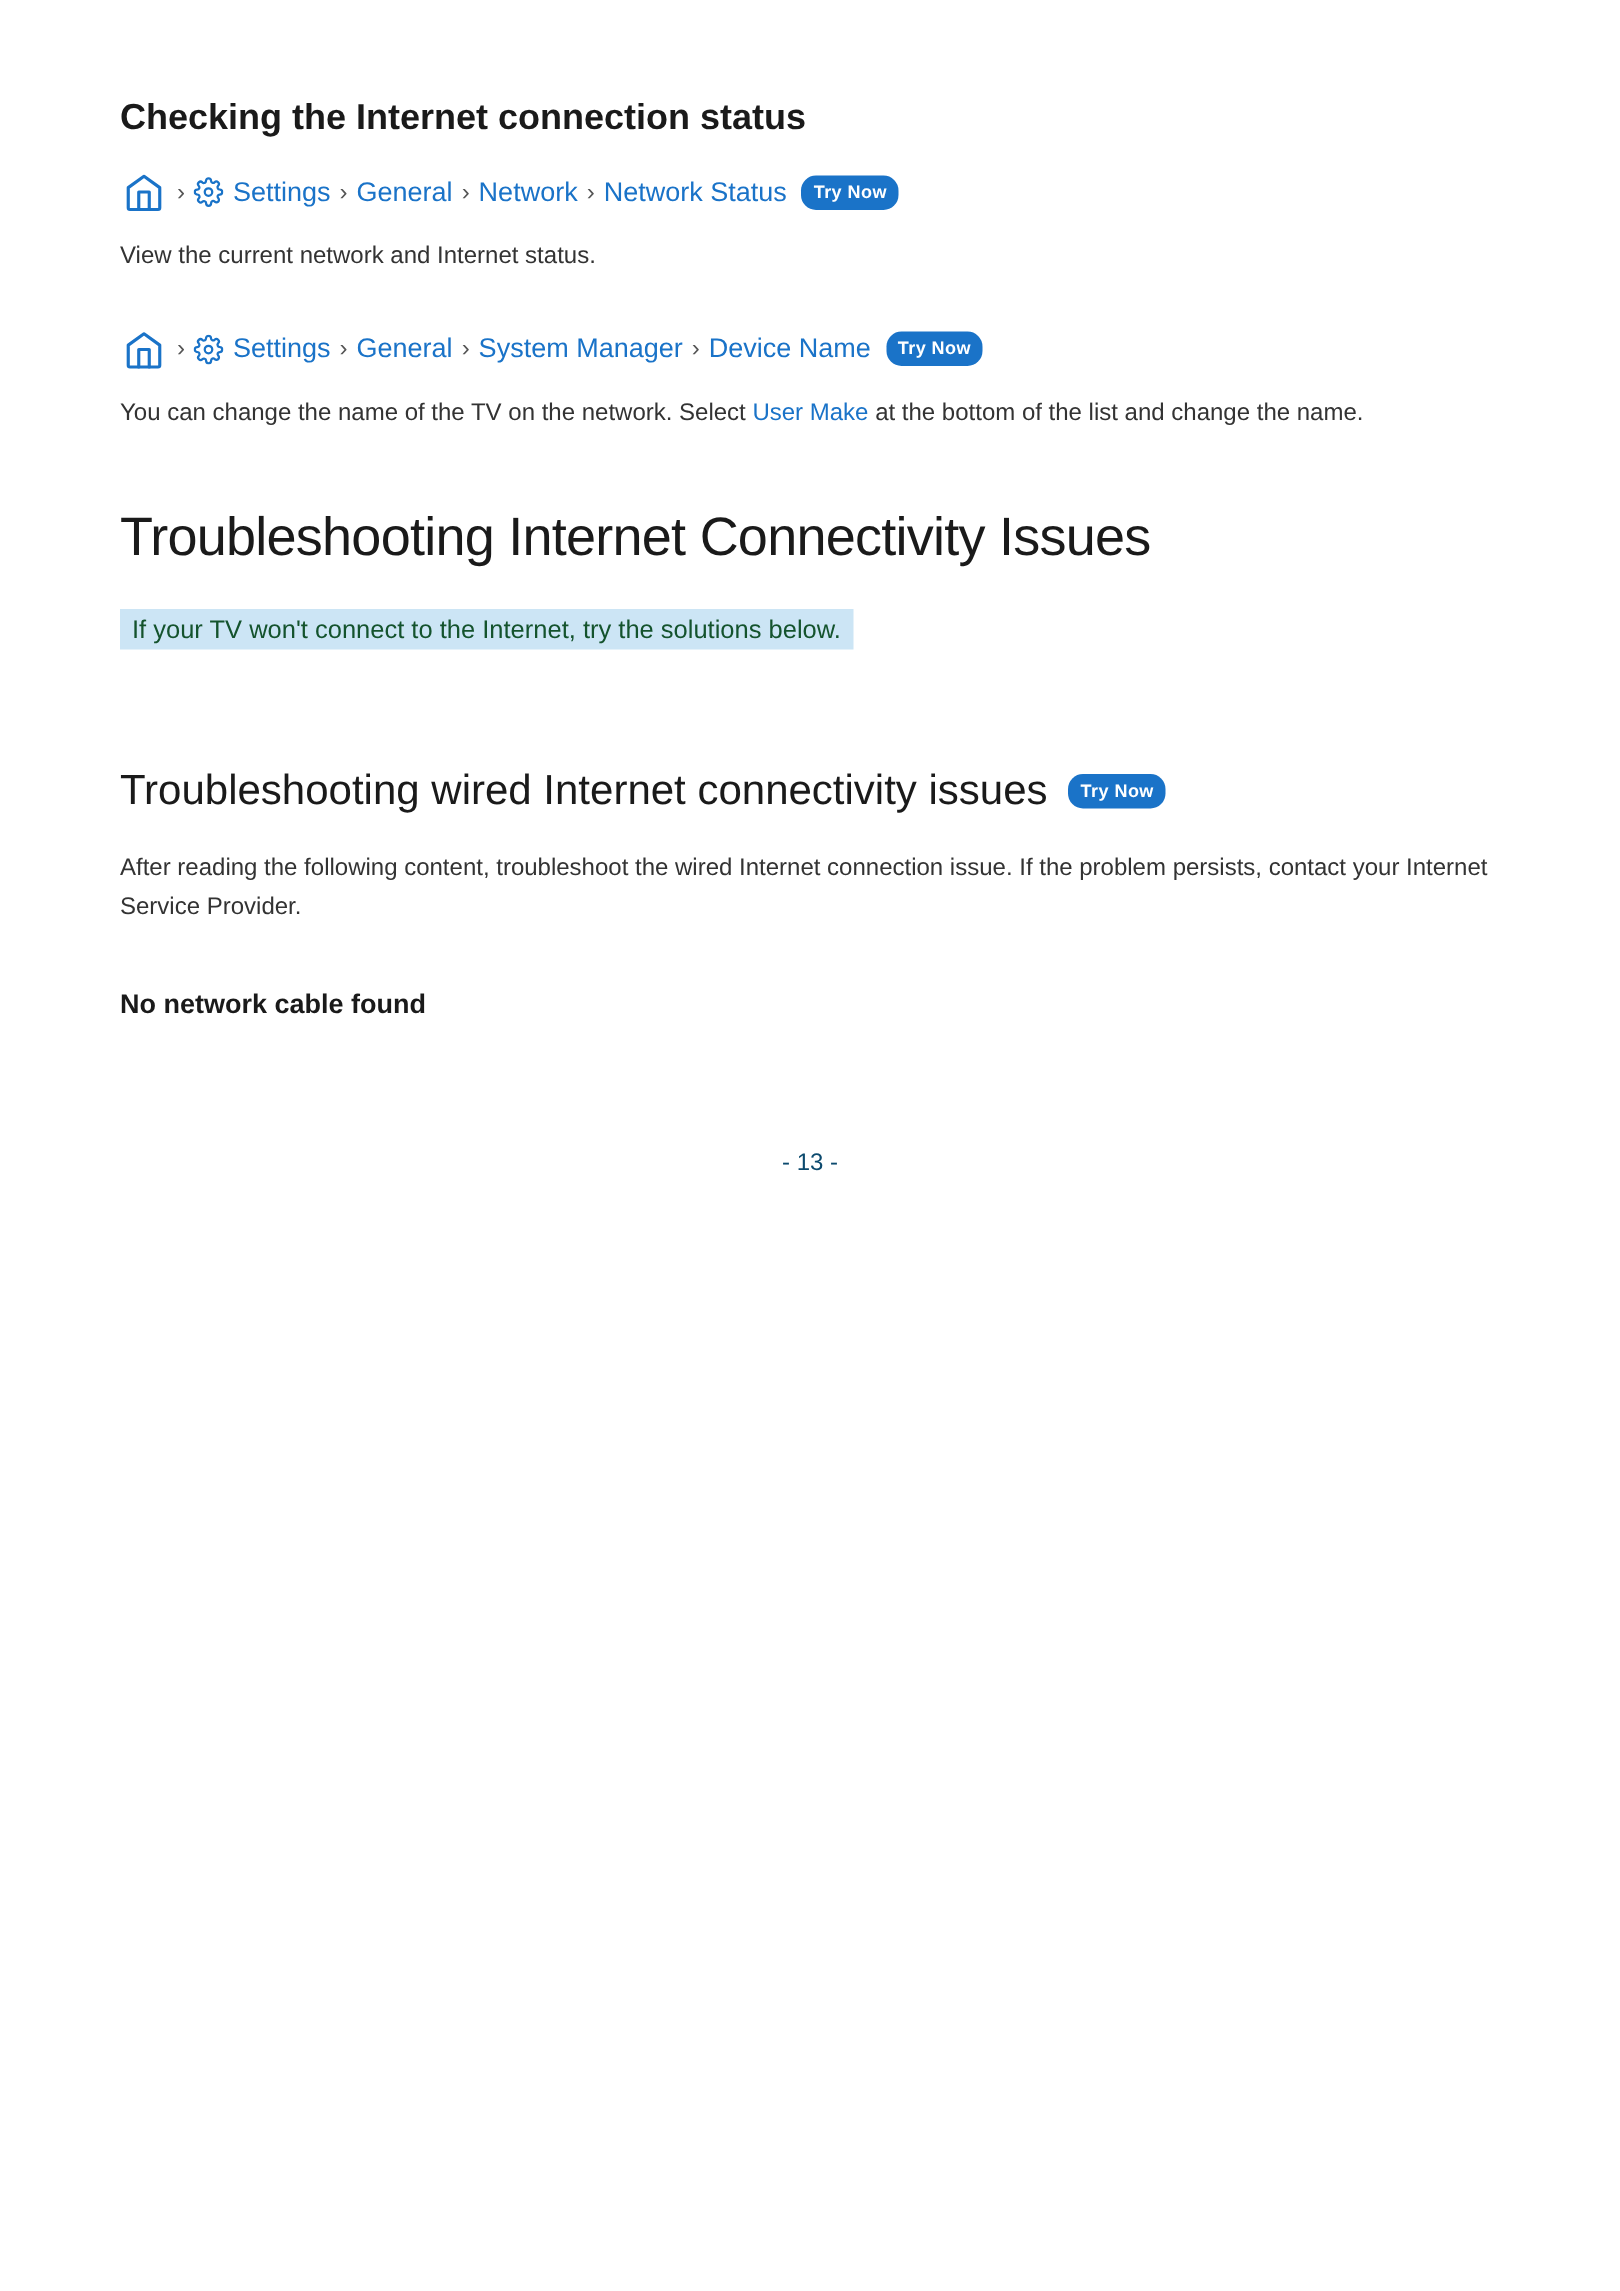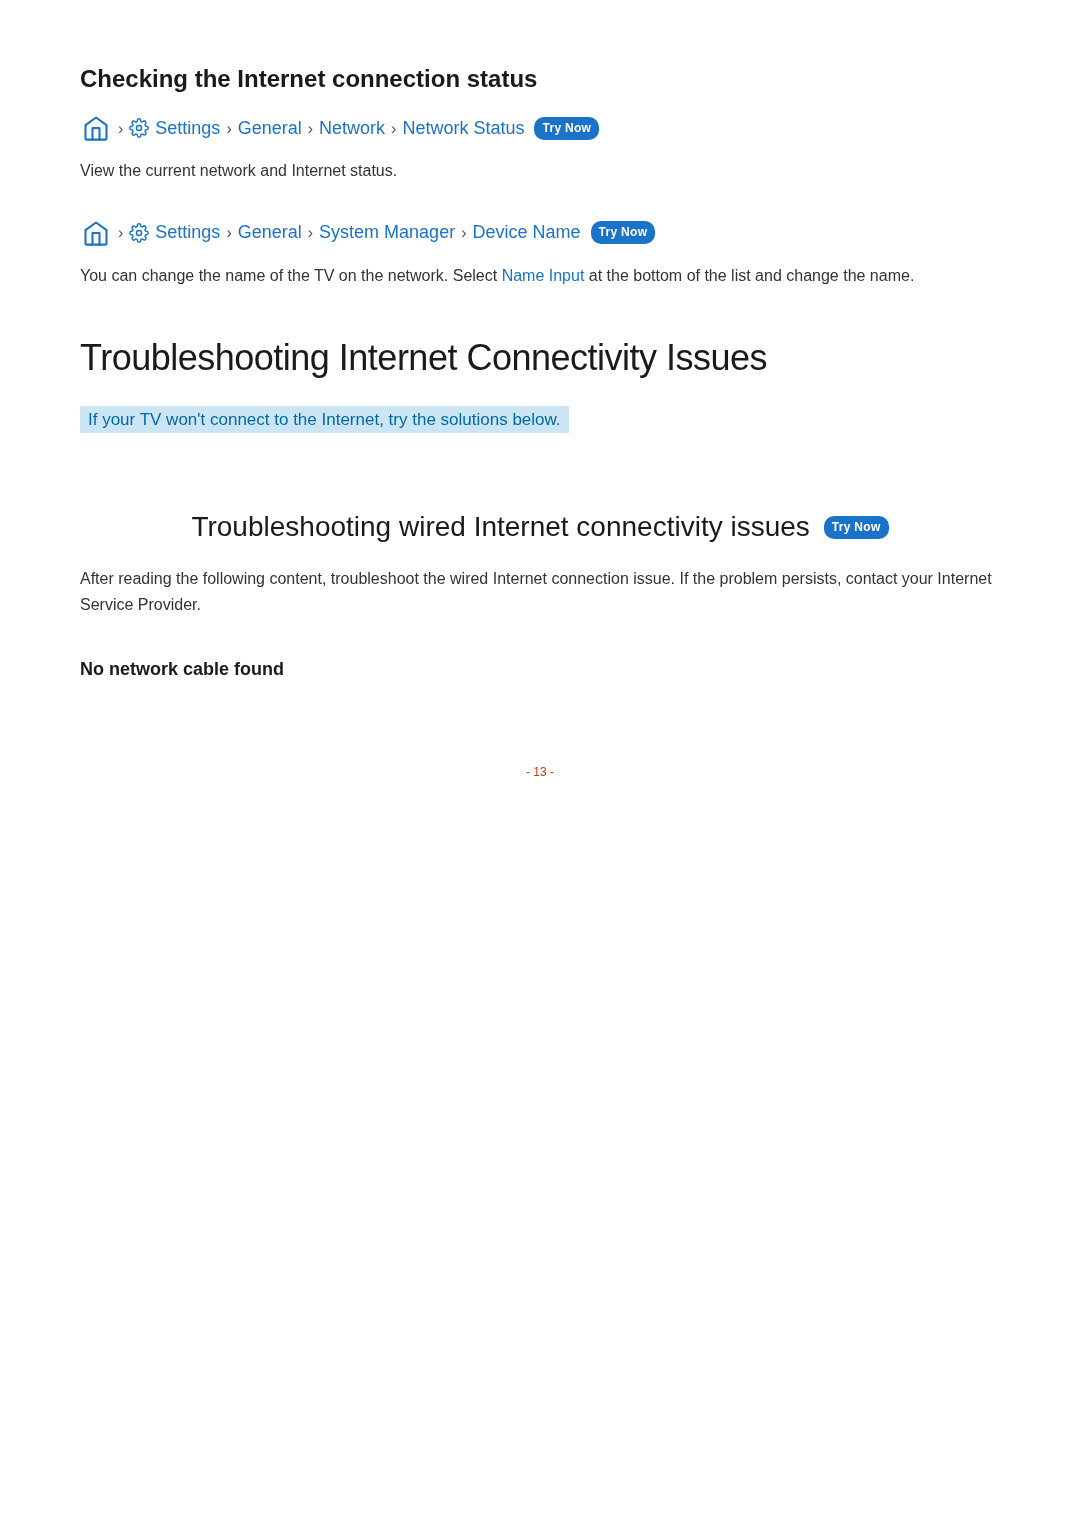--- a/index.html
+++ b/index.html
@@ -101,51 +101,50 @@
     .big-section-title {
       font-size: 36px;
       font-weight: 300;
       color: #1a1a1a;
       margin-bottom: 18px;
       letter-spacing: -0.5px;
     }
 
     .highlight-bar {
       background: #cce5f5;
-      color: #0369a1;
+      color: #14532d;
       font-size: 17px;
       padding: 0 8px;
       display: inline-block;
       margin-bottom: 40px;
     }
 
     .sub-section-title {
       font-size: 28px;
       font-weight: 400;
       color: #1a1a1a;
       margin-bottom: 16px;
       display: flex;
       align-items: center;
       gap: 10px;
-      justify-content: center;
     }
 
     .sub-heading {
       font-size: 18px;
       font-weight: 600;
       color: #1a1a1a;
       margin-bottom: 12px;
       margin-top: 36px;
     }
 
     .page-footer {
       text-align: center;
       margin-top: 80px;
-      font-size: 12px;
-      color: #c2410c;
+      font-size: 16px;
+      color: #0c4a6e;
     }
   </style>
 </head>
 <body>
 
 <div class="section">
   <div class="section-heading">Checking the Internet connection status</div>
 
   <div class="breadcrumb-row">
     <span class="home-icon">
@@ -194,21 +193,21 @@
     <span class="breadcrumb-separator">›</span>
     <a class="breadcrumb-link">General</a>
     <span class="breadcrumb-separator">›</span>
     <a class="breadcrumb-link">System Manager</a>
     <span class="breadcrumb-separator">›</span>
     <a class="breadcrumb-link">Device Name</a>
     <span class="try-now-badge">Try Now</span>
   </div>
 
   <p class="body-text">
-    <span>You can change the name of the TV on the network. Select </span><a class="inline-link">Name Input</a><span> at the bottom of the list and change the name.</span>
+    <span>You can change the name of the TV on the network. Select </span><a class="inline-link">User Make</a><span> at the bottom of the list and change the name.</span>
   </p>
 </div>
 
 <div class="divider-space"></div>
 
 <div class="section">
   <h1 class="big-section-title">Troubleshooting Internet Connectivity Issues</h1>
   <div class="highlight-bar">
     <span>If your TV won't connect to the Internet, try the solutions below.</span>
   </div>

